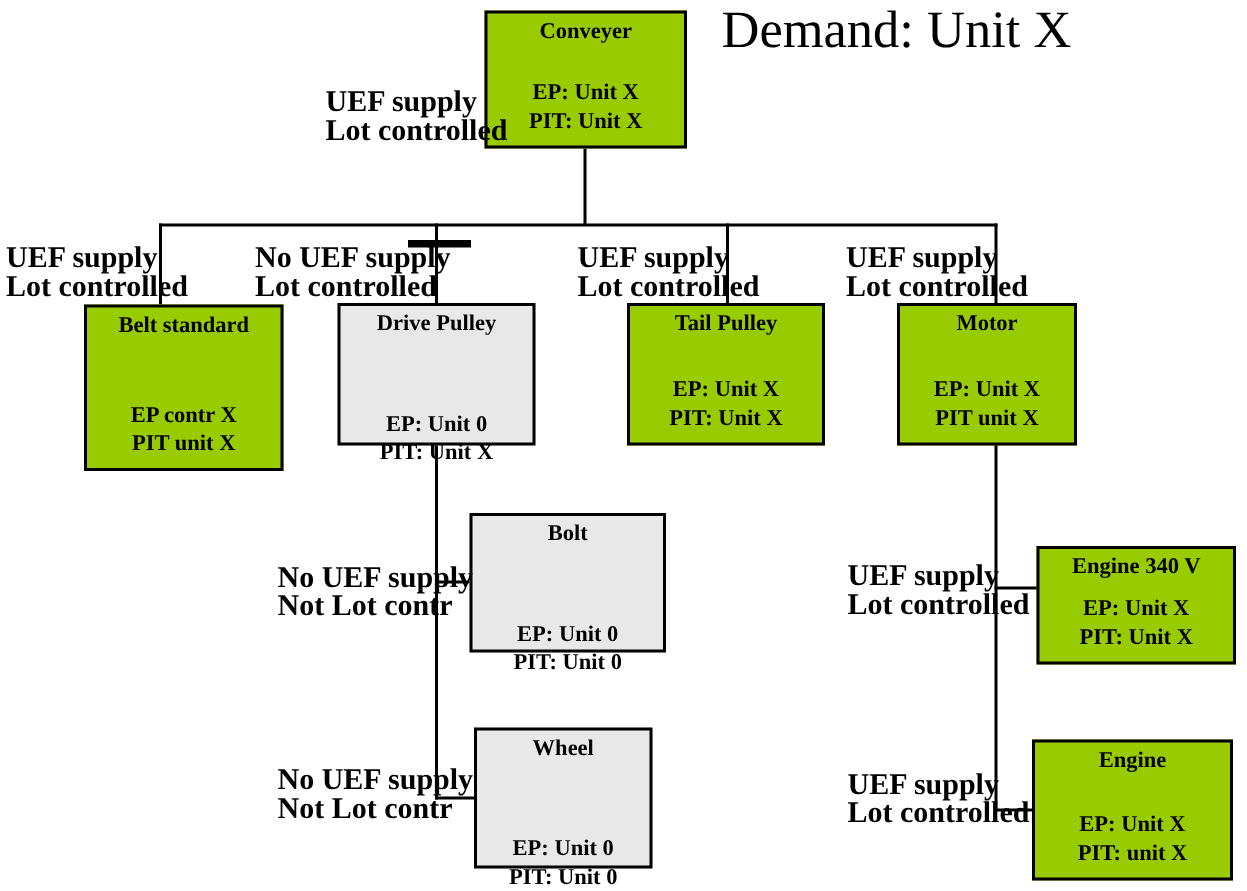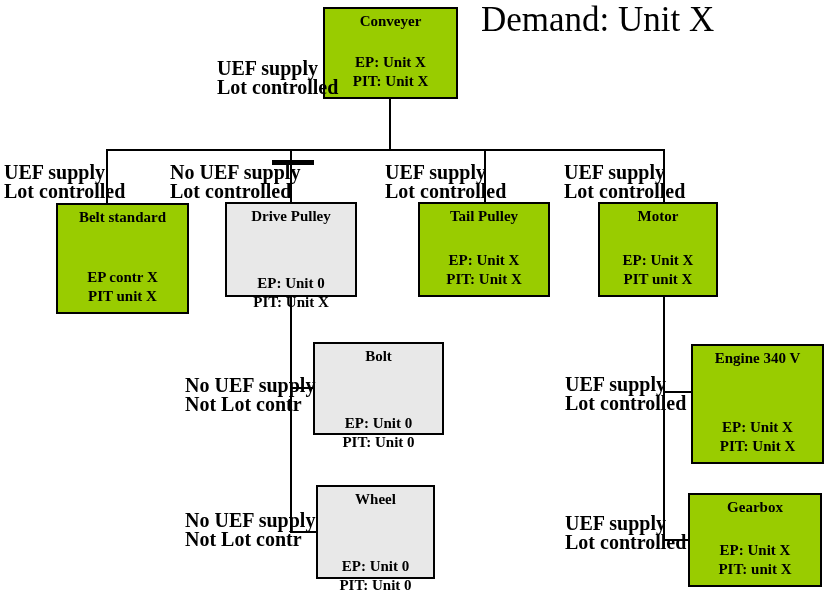--- a/index.html
+++ b/index.html
@@ -132,30 +132,30 @@
   </div>
 
   <div class="node gray" style="left:316px;top:485px;width:119px;height:94px">
     <div class="node-title">Wheel</div>
     <div class="node-units">
       <div>EP: Unit 0</div>
       <div>PIT: Unit 0</div>
     </div>
   </div>
 
-  <div class="node green" style="left:691px;top:344px;width:133px;height:120px">
+  <div class="node green" style="left:691px;top:364px;width:133px;height:79px">
     <div class="node-title">Engine 340 V</div>
     <div class="node-units">
       <div>EP: Unit X</div>
       <div>PIT: Unit X</div>
     </div>
   </div>
 
   <div class="node green" style="left:688px;top:493px;width:134px;height:94px">
-    <div class="node-title">Gearbox</div>
+    <div class="node-title">Engine</div>
     <div class="node-units">
       <div>EP: Unit X</div>
       <div>PIT: unit X</div>
     </div>
   </div>
 
   <div class="edge-label" style="left:217px;top:59px">
     <div>UEF supply</div>
     <div>Lot controlled</div>
   </div>

